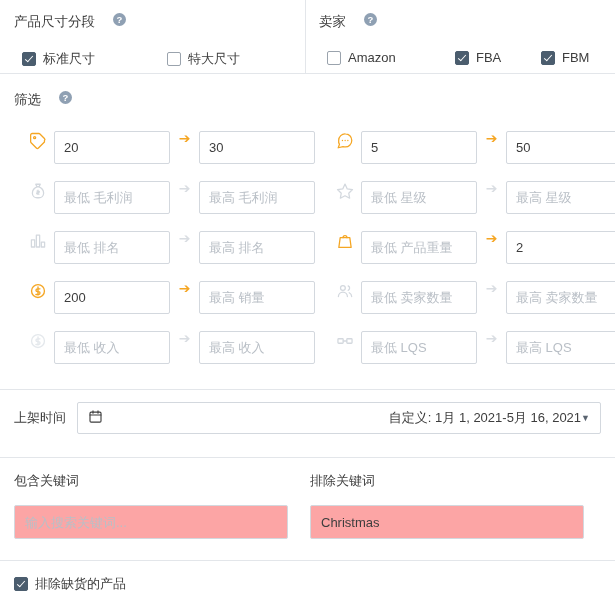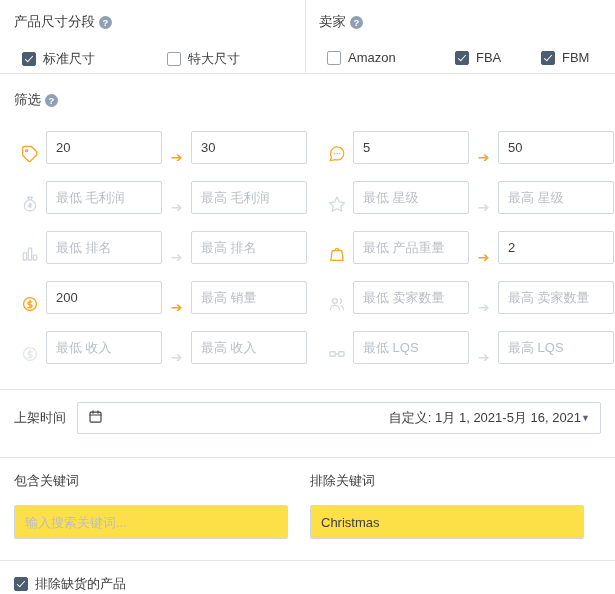--- a/index.html
+++ b/index.html
@@ -20,22 +20,22 @@
   
   .hr {
     height: 1px;
     background: #e3e6ea;
     width: 100%;
   }
   .sec-title {
     font-size: 13.5px;
     color: #3d3d3d;
     display: flex;
-    align-items: center;
-    gap: 4px;
+    align-items: flex-start;
+    gap: 18px;
   }
   .help-icon {
     width: 13px;
     height: 13px;
     border-radius: 50%;
     background: #8fa0b3;
     color: #ffffff;
     font-size: 9.5px;
     line-height: 13px;
     text-align: center;
@@ -122,24 +122,24 @@
     margin-top: 13px;
     position: relative;
   }
   .frow {
     display: flex;
     height: 50px;
     align-items: center;
   }
   .fcell {
     display: flex;
-    align-items: flex-end;
+    align-items: flex-start;
     width: 307px;
     box-sizing: border-box;
-    padding-left: 20px;
+    padding-left: 28px;
   }
   .ficon {
     width: 20px;
     height: 20px;
     flex: none;
     display: flex;
     align-items: center;
     justify-content: center;
     margin-right: 6px;
   }
@@ -224,21 +224,21 @@
   .kw-input {
     width: 100%;
     height: 34px;
     box-sizing: border-box;
     border: 1px solid #d3d8de;
     border-radius: 2px;
     padding: 0 10px;
     font-family: "Liberation Sans", "DejaVu Sans", sans-serif;
     font-size: 13px;
     color: #3d3d3d;
-    background: #fde047;
+    background: #fca5a5;
     outline: none;
   }
   .kw-input::placeholder { color: #b9bfc6; }
 
   
   #bottom-sep { margin-top: 21px; }
   #bottom-row {
     display: flex;
     padding: 14px 14px 0 14px;
   }

